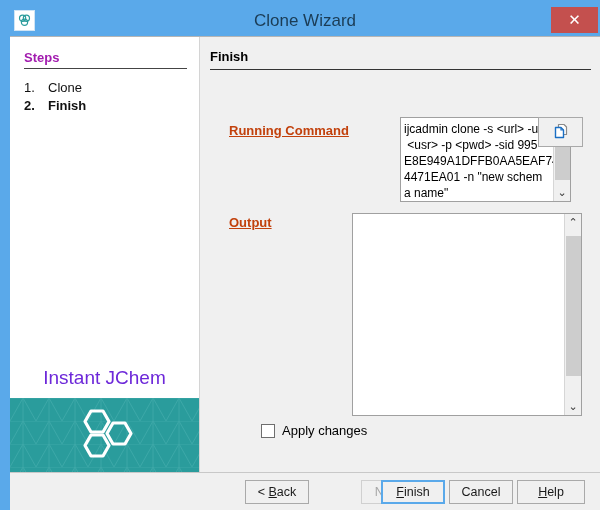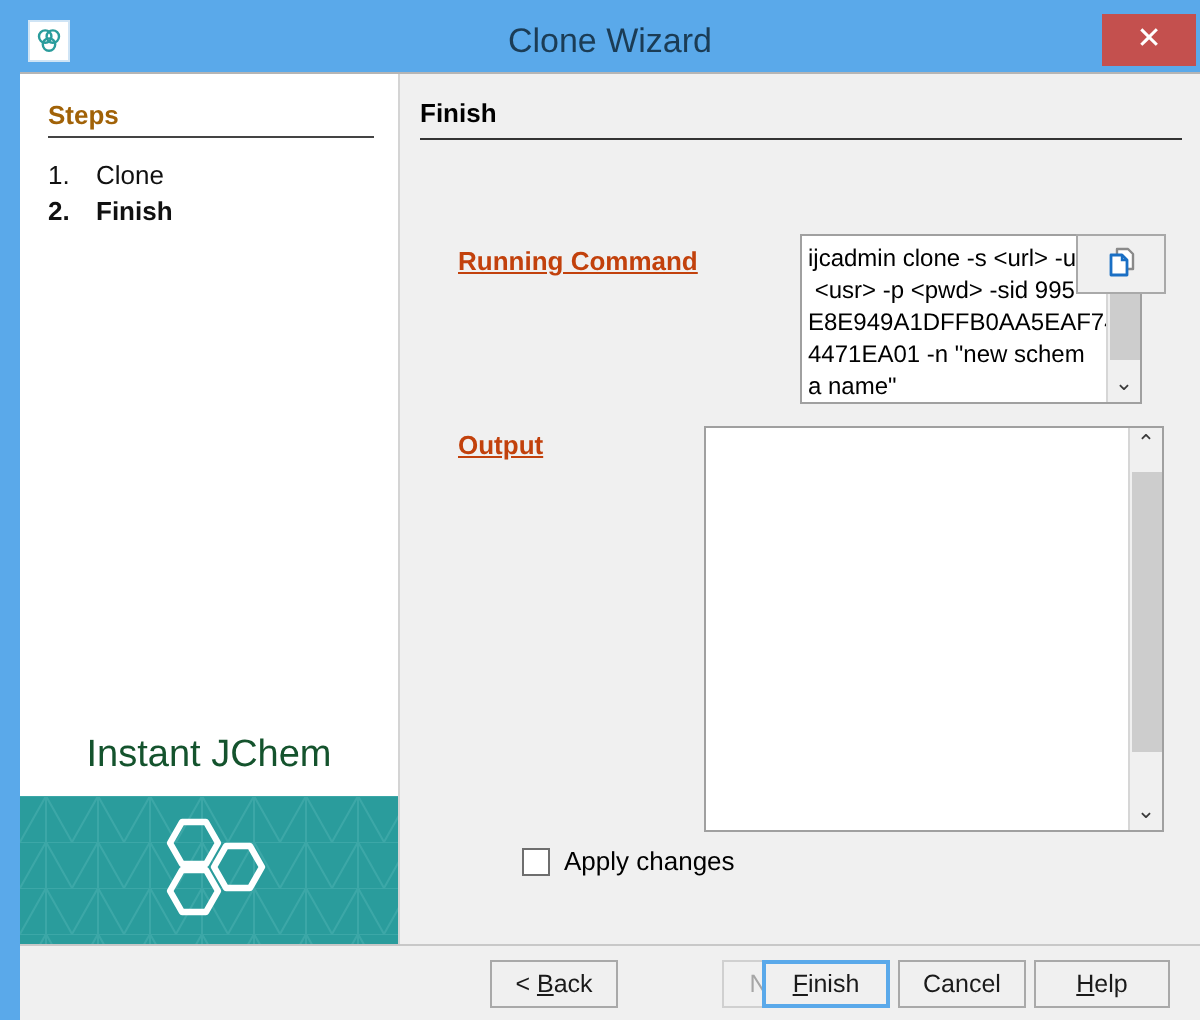--- a/index.html
+++ b/index.html
@@ -77,21 +77,21 @@
     background: #ffffff;
     box-sizing: border-box;
     border-right: 1px solid #d4d4d4;
   }
   .steps-title {
     position: absolute;
     left: 14px; top: 13px;
     width: 163px;
     font-size: 13px;
     font-weight: bold;
-    color: #a16207;
+    color: #a21caf;
     padding-bottom: 3px;
     border-bottom: 1px solid #444444;
   }
   .steps-list {
     position: absolute;
     left: 14px; top: 42px;
     width: 165px;
   }
   .step-row {
     display: flex;
@@ -104,21 +104,21 @@
   .step-row.current .step-num,
   .step-row.current .step-label { font-weight: bold; }
 
   
   .brand-text {
     position: absolute;
     left: 0; top: 330px;
     width: 189px;
     text-align: center;
     font-size: 19px;
-    color: #14532d;
+    color: #6d28d9;
   }
   .brand-panel {
     position: absolute;
     left: 0; top: 361px;
     width: 189px; height: 76px;
     background: #2a9c9c;
     overflow: hidden;
   }
   .brand-panel .pattern {
     position: absolute;

